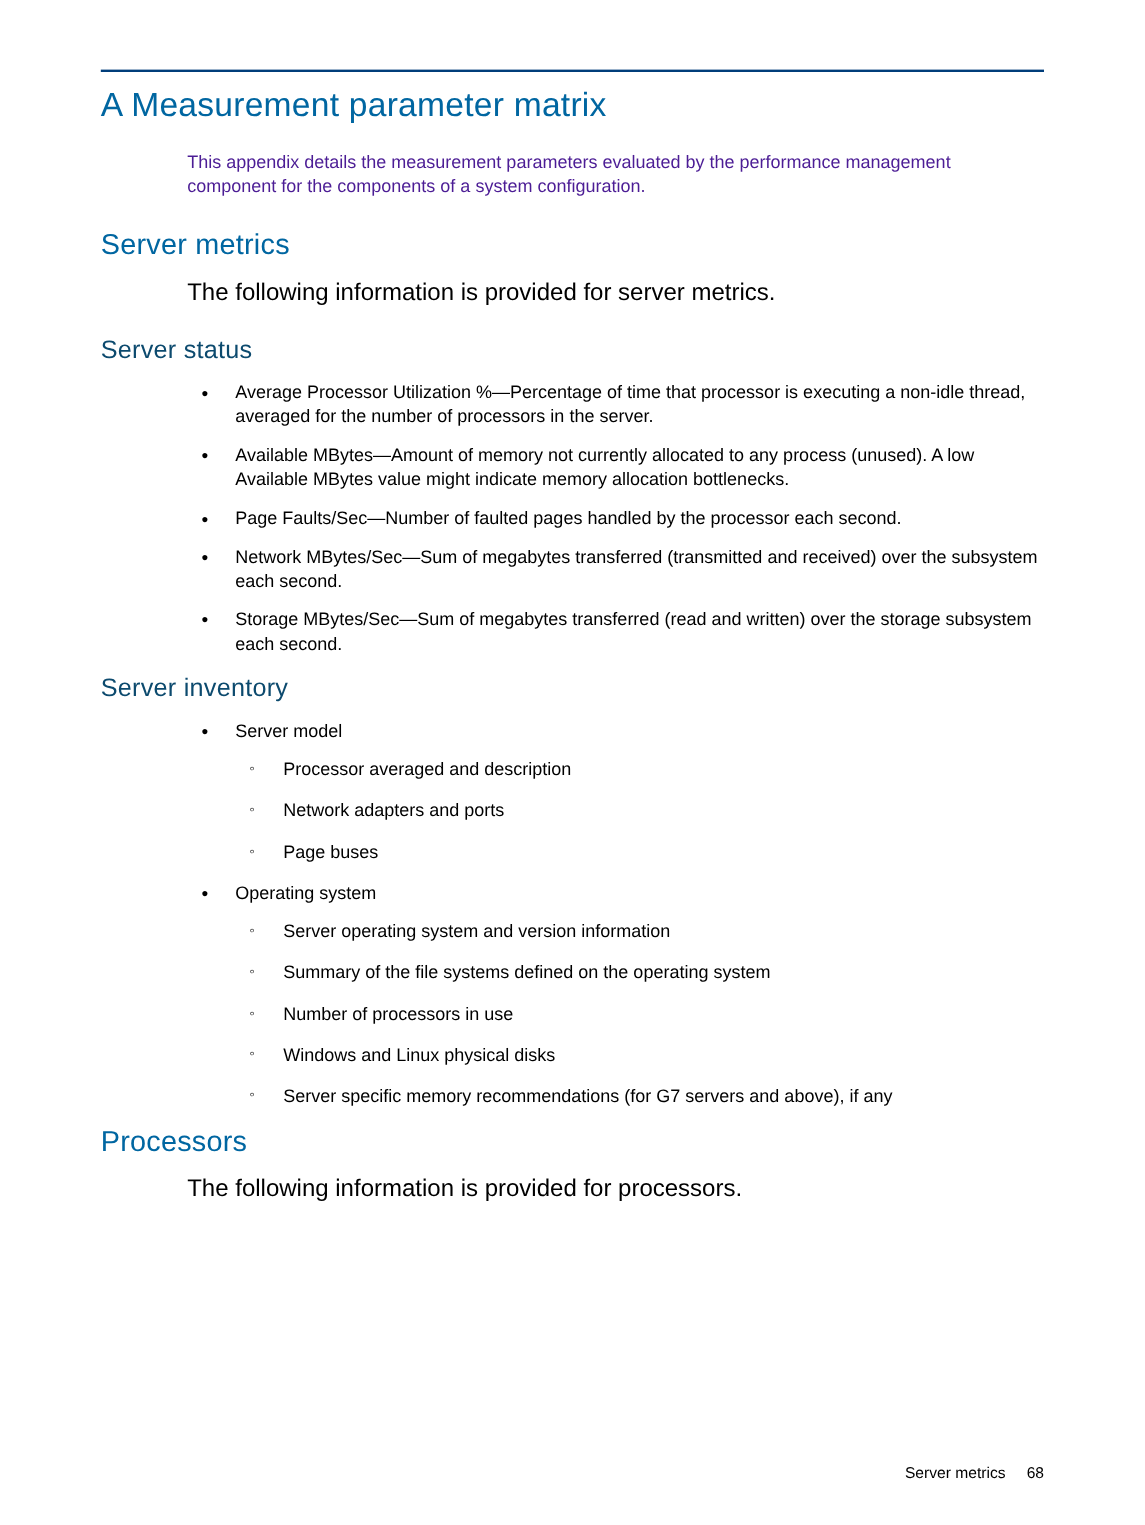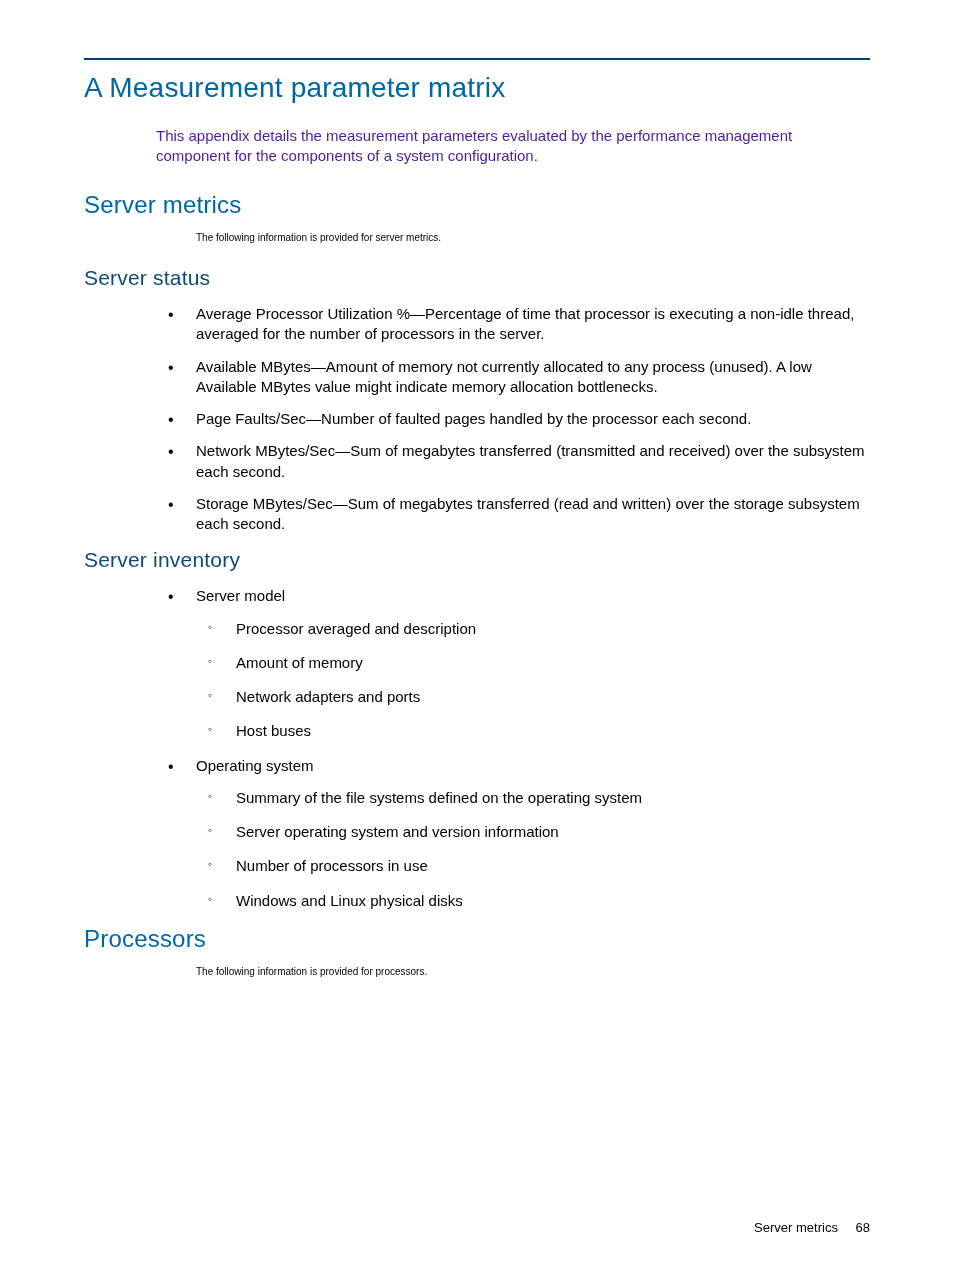--- a/index.html
+++ b/index.html
@@ -37,23 +37,23 @@
       color: #4c1d95;
     }
     h2 {
       font-size: 24px;
       font-weight: 300;
       color: #0066a1;
       margin-bottom: 12px;
       letter-spacing: 0.2px;
     }
     .section-intro {
-      font-size: 10px;
+      font-size: 20px;
       line-height: 1.35;
-      margin-left: 112px;
+      margin-left: 72px;
       margin-bottom: 22px;
     }
     h3 {
       font-size: 21px;
       font-weight: 300;
       color: #0c4a6e;
       margin-bottom: 14px;
       letter-spacing: 0.2px;
     }
     ul.bullet-list {
@@ -132,32 +132,32 @@
     </ul>
   </div>
 
   <div class="section-block">
     <h3>Server inventory</h3>
     <ul class="bullet-list">
       <li>
         <span>Server model</span>
         <ul class="sub-list">
           <li>Processor averaged and description</li>
-          <li>Amount of memory</li>
           <li>Network adapters and ports</li>
-          <li>Host buses</li>
+          <li>Page buses</li>
         </ul>
       </li>
       <li>
         <span>Operating system</span>
         <ul class="sub-list">
+          <li>Server operating system and version information</li>
           <li>Summary of the file systems defined on the operating system</li>
-          <li>Server operating system and version information</li>
           <li>Number of processors in use</li>
           <li>Windows and Linux physical disks</li>
+          <li>Server specific memory recommendations (for G7 servers and above), if any</li>
         </ul>
       </li>
     </ul>
   </div>
 
   <div class="section-block">
     <h2>Processors</h2>
     <p class="section-intro">The following information is provided for processors.</p>
   </div>
 </div>

